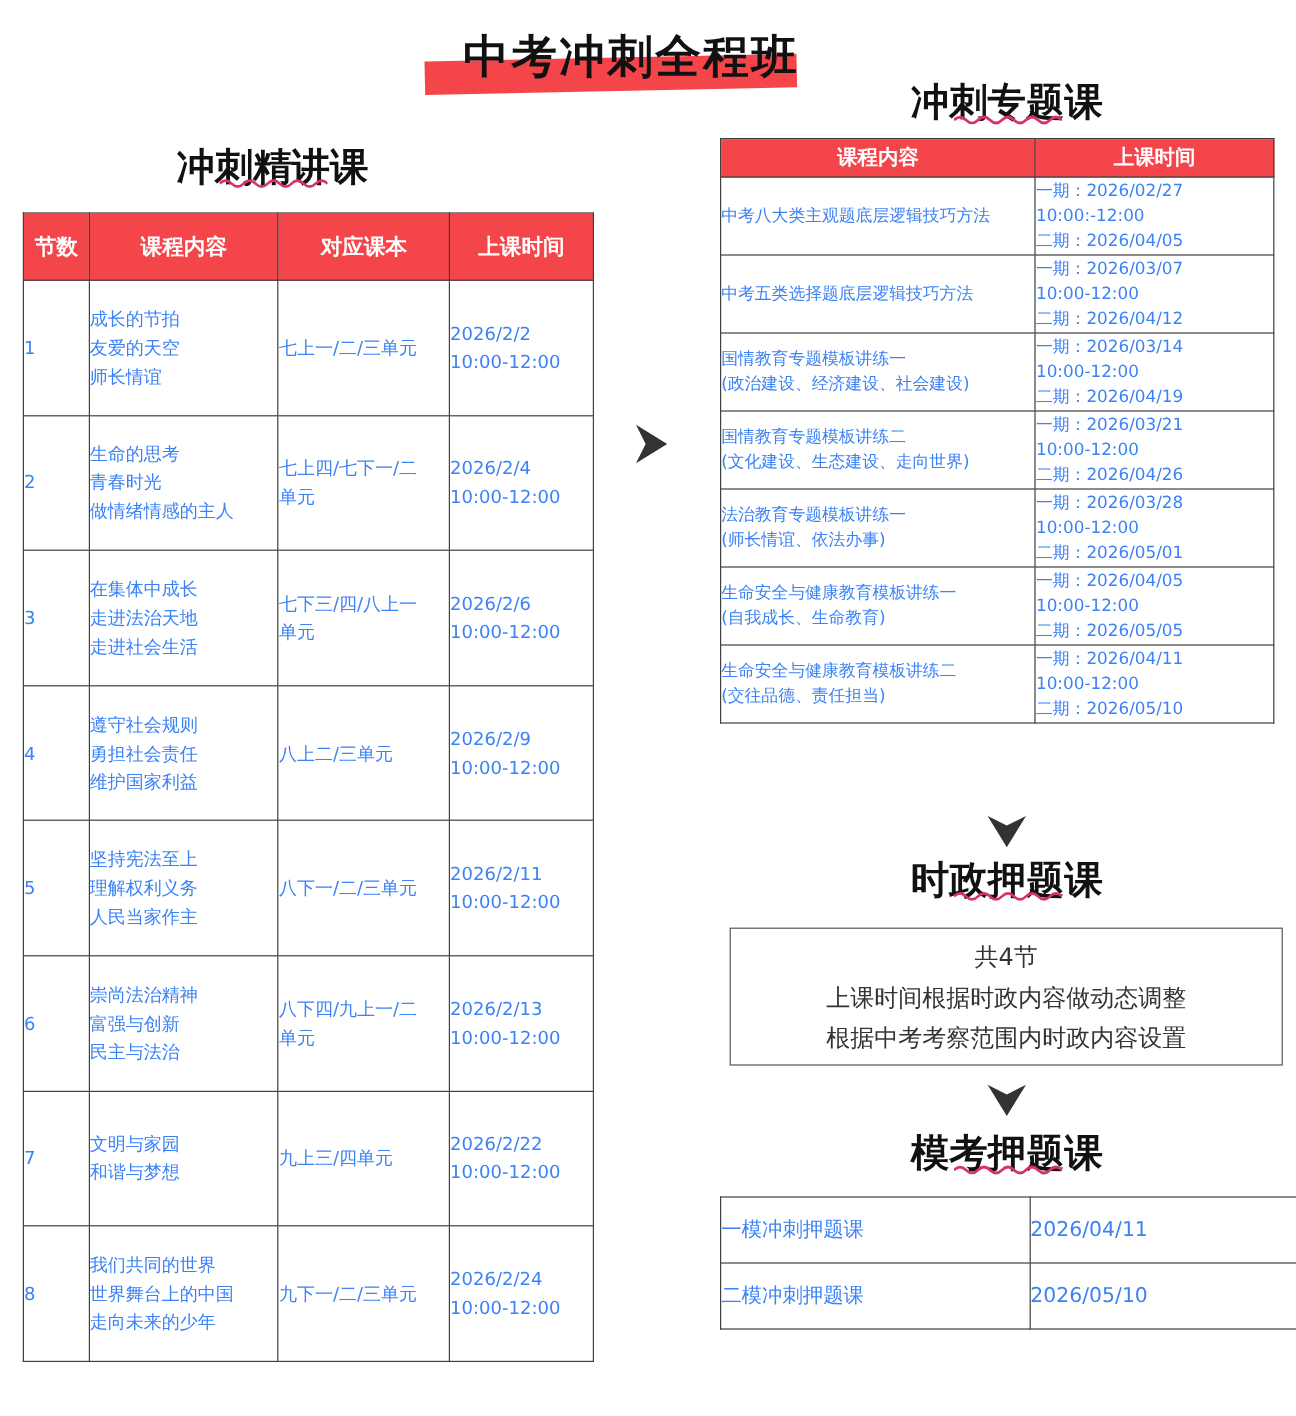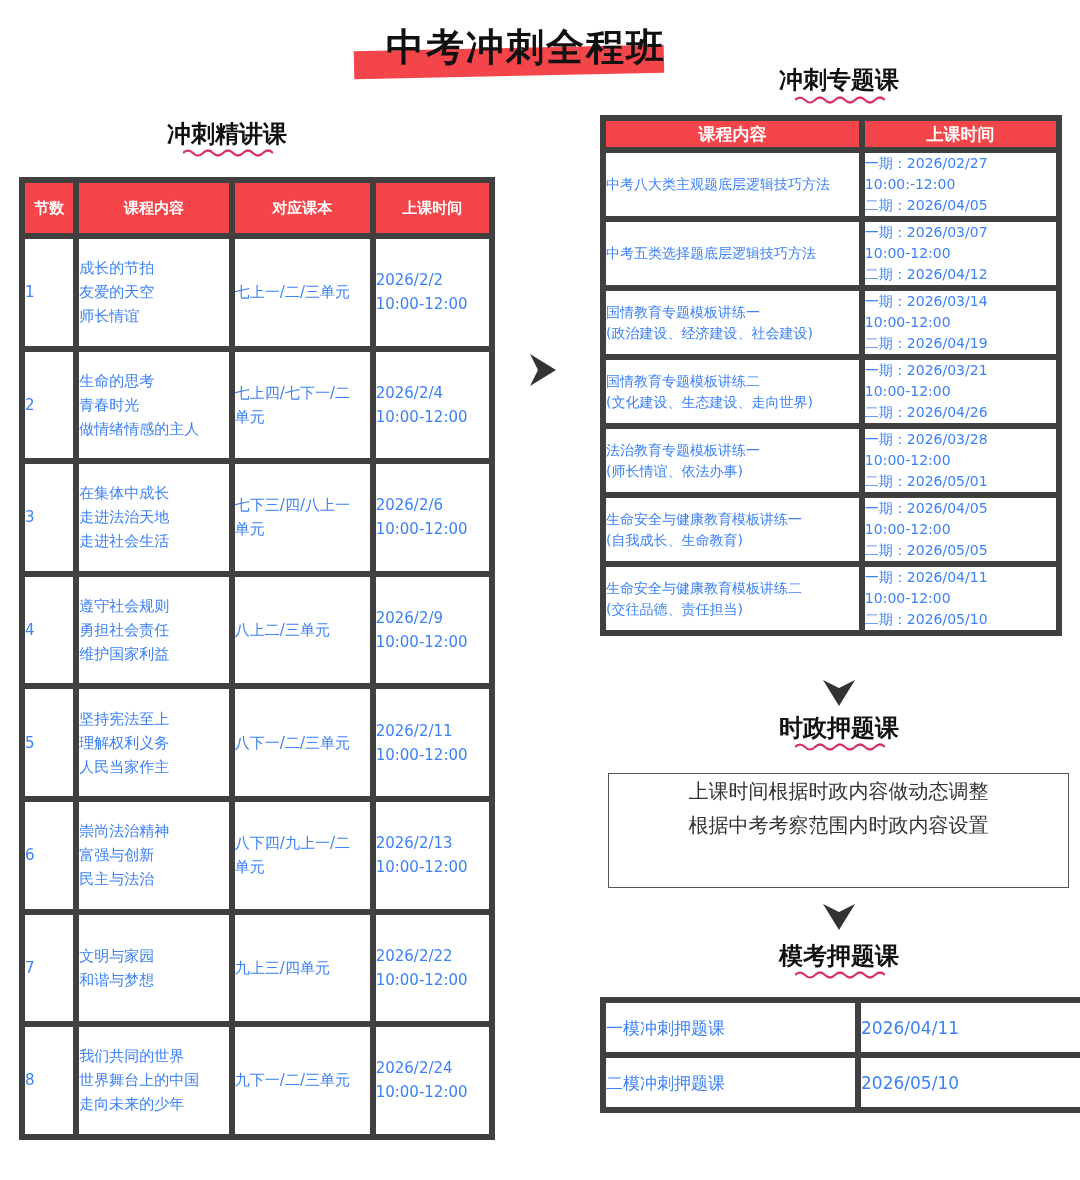--- a/index.html
+++ b/index.html
@@ -3,26 +3,26 @@
 <meta charset="utf-8">
 <style>
   * { box-sizing: border-box; margin: 0; padding: 0; }
   html, body { width: 1080px; height: 1180px; background: #ffffff; overflow: hidden; }
   body { position: relative; font-family: "DejaVu Sans", "Liberation Sans", sans-serif; color: #333; }
 
   .main-title-wrap { position: absolute; left: 350px; top: 14px; width: 320px; height: 60px; }
   .main-title-bar { position: absolute; left: 4px; top: 34px; width: 310px; height: 28px; background: #f4454a; transform: rotate(-1.2deg); }
   .main-title { position: absolute; left: 16px; top: 8px; width: 320px; text-align: center; font-size: 38px; font-weight: bold; color: #111; letter-spacing: 2px; }
 
-  .section-title { position: absolute; text-align: center; font-size: 24px; font-weight: bold; color: #111; }
+  .section-title { position: absolute; text-align: center; font-size: 32px; font-weight: bold; color: #111; }
   .squiggle { position: absolute; height: 10px; }
 
   table { border-collapse: collapse; position: absolute; }
-  td, th { border: 6px solid #404040; vertical-align: middle; }
-  th { background: #f4454a; color: #fff; font-weight: bold; font-size: 15px; }
+  td, th { border: 1px solid #404040; vertical-align: middle; }
+  th { background: #f4454a; color: #fff; font-weight: bold; font-size: 18px; }
   td { font-size: 15px; color: #3b82f6; line-height: 24px; }
 
   #t1 { left: 19px; top: 177px; width: 476px; }
   #t1 th { height: 56px; }
   #t1 td { height: 112.6px; }
 
   #t2 { left: 600px; top: 115px; width: 462px; }
   #t2 th { height: 32px; font-size: 17px; }
   #t2 td { height: 65px; font-size: 14px; line-height: 21px; }
 
@@ -290,20 +290,21 @@
 <svg class="arrow" style="left:821px;top:678px;width:36px;height:30px;" viewBox="0 0 36 30">
   <path d="M2 2 L18 28 L34 2 L18 10 Z" fill="#333"></path>
 </svg>
 
 <div class="section-title" style="left:739px;top:712px;width:200px;">时政押题课</div>
 <svg class="squiggle" style="left:795px;top:742px;width:90px;" viewBox="0 0 90 10">
   <path d="M0 5 Q5 0 10 5 T20 5 T30 5 T40 5 T50 5 T60 5 T70 5 T80 5 T90 5" stroke="#d6336c" stroke-width="2.2" fill="none"></path>
 </svg>
 
 <div class="box">
+  <div style="margin-top:6px;">共4节</div>
   <div>上课时间根据时政内容做动态调整</div>
   <div>根据中考考察范围内时政内容设置</div>
 </div>
 
 <svg class="arrow" style="left:821px;top:902px;width:36px;height:30px;" viewBox="0 0 36 30">
   <path d="M2 2 L18 28 L34 2 L18 10 Z" fill="#333"></path>
 </svg>
 
 <div class="section-title" style="left:739px;top:940px;width:200px;">模考押题课</div>
 <svg class="squiggle" style="left:795px;top:970px;width:90px;" viewBox="0 0 90 10">

